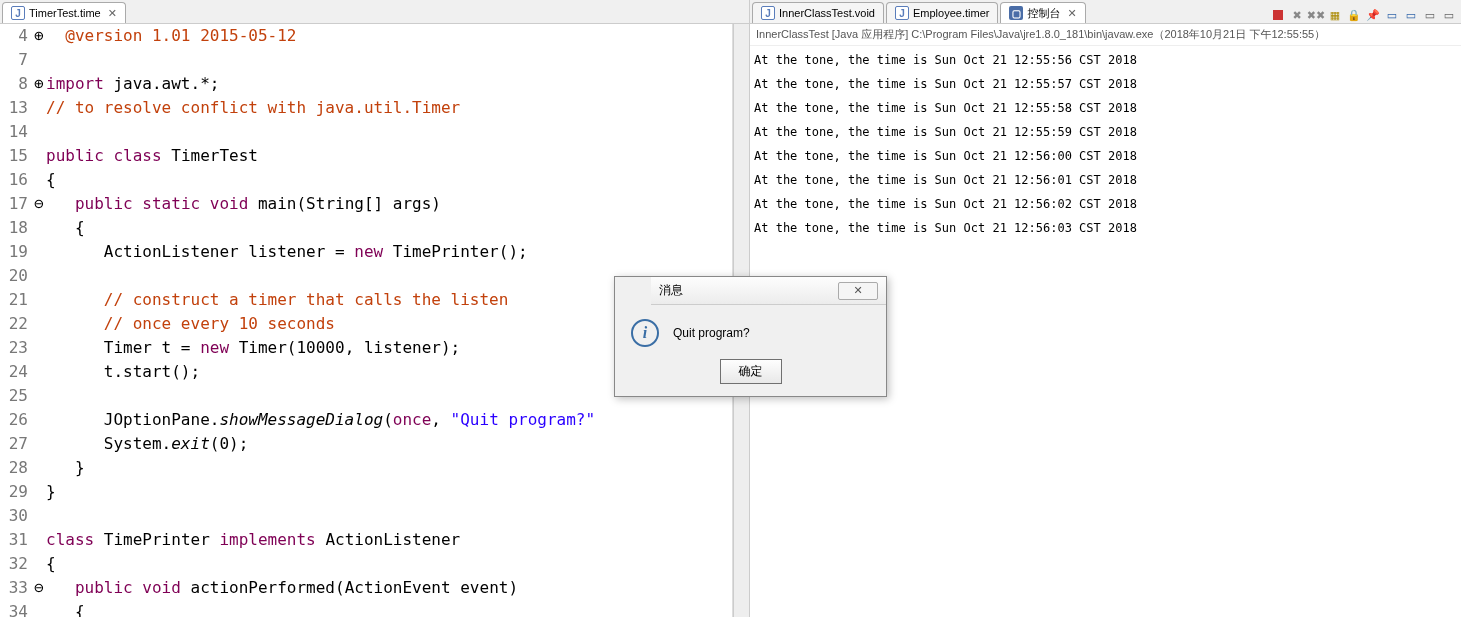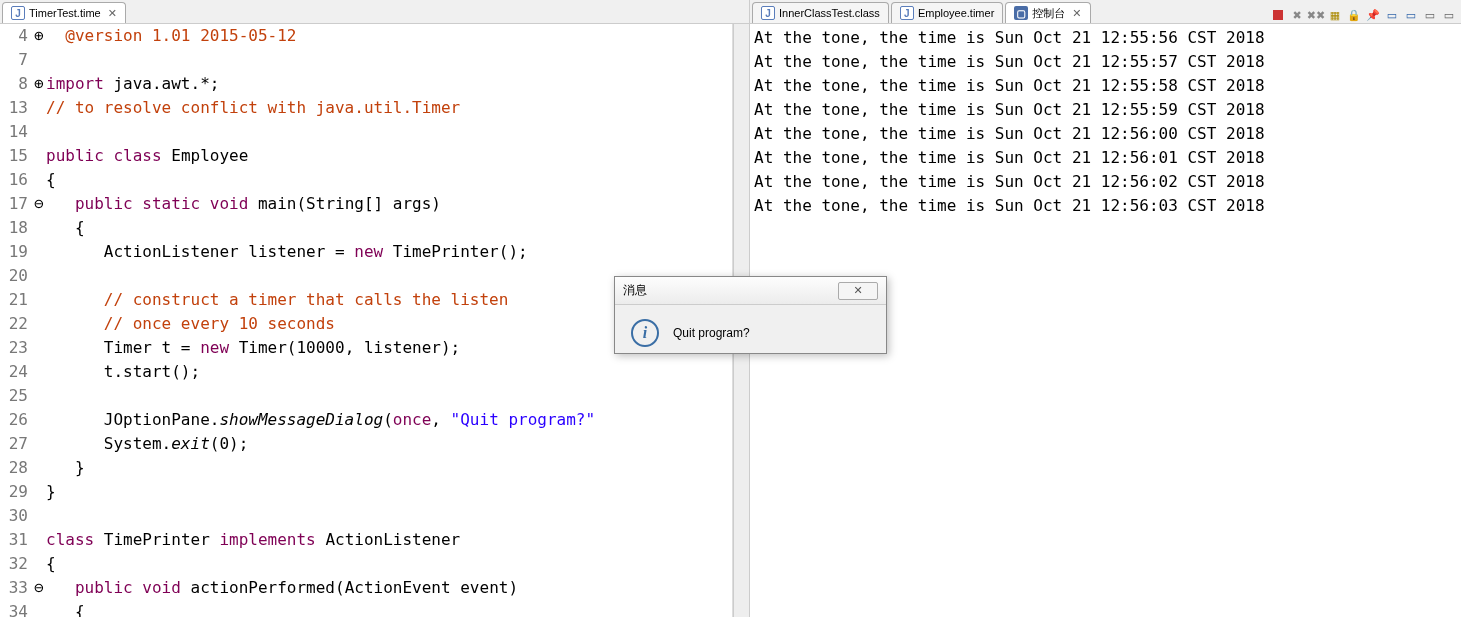--- a/index.html
+++ b/index.html
@@ -139,21 +139,21 @@
   padding: 3px 6px;
   font-size: 11px;
   color: #555;
   border-bottom: 1px solid #eee;
   white-space: nowrap;
   overflow: hidden;
 }
 .console-body {
   flex: 1;
   font-family: Consolas, monospace;
-  font-size: 16px;
+  font-size: 12px;
   line-height: 24px;
   white-space: pre;
   padding: 2px 4px;
   color: #000;
 }
 
 .dialog {
   position: absolute;
   left: 614px; top: 276px;
   width: 273px;
@@ -162,20 +162,21 @@
   box-shadow: 2px 2px 8px rgba(0,0,0,0.25);
 }
 .dialog-title {
   height: 28px;
   background: linear-gradient(#fdfdfd,#ececec);
   border-bottom: 1px solid #ccc;
   display: flex;
   align-items: center;
   padding: 0 8px;
   font-size: 12px;
+  margin-left: 36px;
 }
 .dialog-close {
   margin-left: auto;
   width: 40px; height: 18px;
   border: 1px solid #aaa;
   background: #f5f5f5;
   display: flex; align-items: center; justify-content: center;
   font-size: 11px; color: #555;
   border-radius: 2px;
 }
@@ -266,21 +267,21 @@
  
  
  
 ⊖
  </div>
       <div class="code" id="code">  <span class="cm">@version 1.01 2015-05-12</span>
 
 <span class="kw">import</span> java.awt.*;
 <span class="cm">// to resolve conflict with java.util.Timer</span>
 
-<span class="kw">public</span> <span class="kw">class</span> <span class="cls">Employee</span>
+<span class="kw">public</span> <span class="kw">class</span> <span class="cls">TimerTest</span>
 {
    <span class="kw">public</span> <span class="kw">static</span> <span class="kw">void</span> main(String[] args)
    {
       ActionListener listener = <span class="kw">new</span> TimePrinter();
 
       <span class="cm">// construct a timer that calls the listen</span>
       <span class="cm">// once every 10 seconds</span>
       Timer t = <span class="kw">new</span> Timer(10000, listener);
       t.start();
 
@@ -300,21 +301,21 @@
       <div class="vsb-btn" style="position:absolute;bottom:0;left:0;right:0">▼</div>
     </div>
   </div>
 
   <div class="sash"></div>
 
   <div class="right-pane">
     <div class="right-tab-bar">
       <div class="tab inactive">
         <span class="j-icon">J</span>
-        <span>InnerClassTest.class</span>
+        <span>InnerClassTest.void</span>
       </div>
       <div class="tab inactive">
         <span class="j-icon">J</span>
         <span>Employee.timer</span>
       </div>
       <div class="tab">
         <span class="c-icon">▢</span>
         <span>控制台</span>
         <span class="close-x">✕</span>
       </div>
@@ -326,33 +327,37 @@
         <span class="tb-icon" style="color:#888">✖✖</span>
         <span class="tb-icon" style="color:#a80">▦</span>
         <span class="tb-icon" style="color:#77a">🔒</span>
         <span class="tb-icon" style="color:#7a7">📌</span>
         <span class="tb-icon" style="color:#36a">▭</span>
         <span class="tb-icon" style="color:#36a">▭</span>
         <span class="tb-icon" style="color:#666">▭</span>
         <span class="tb-icon" style="color:#666">▭</span>
       </div>
     </div>
+    <div class="console-header">InnerClassTest [Java 应用程序] C:\Program Files\Java\jre1.8.0_181\bin\javaw.exe（2018年10月21日 下午12:55:55）</div>
     <div class="console-body" id="console-out">At the tone, the time is Sun Oct 21 12:55:56 CST 2018
 At the tone, the time is Sun Oct 21 12:55:57 CST 2018
 At the tone, the time is Sun Oct 21 12:55:58 CST 2018
 At the tone, the time is Sun Oct 21 12:55:59 CST 2018
 At the tone, the time is Sun Oct 21 12:56:00 CST 2018
 At the tone, the time is Sun Oct 21 12:56:01 CST 2018
 At the tone, the time is Sun Oct 21 12:56:02 CST 2018
 At the tone, the time is Sun Oct 21 12:56:03 CST 2018</div>
   </div>
 </div>
 
 <div class="dialog">
   <div class="dialog-title">
     <span>消息</span>
     <span class="dialog-close">✕</span>
   </div>
   <div class="dialog-body">
     <span class="info-icon">i</span>
     <span>Quit program?</span>
   </div>
+  <div class="dialog-buttons">
+    <button class="dialog-btn">确定</button>
+  </div>
 </div>
 
 </body></html>

